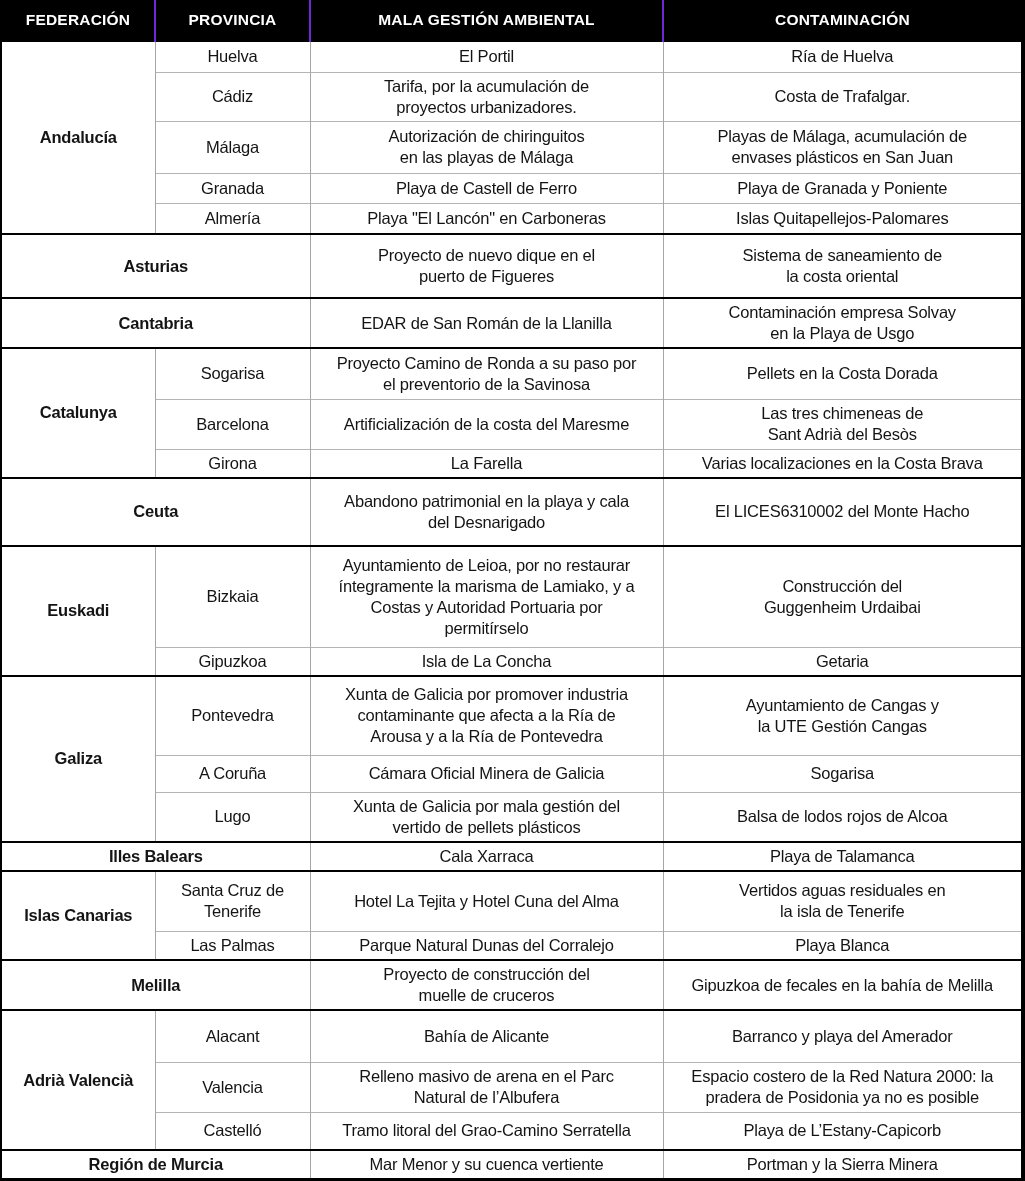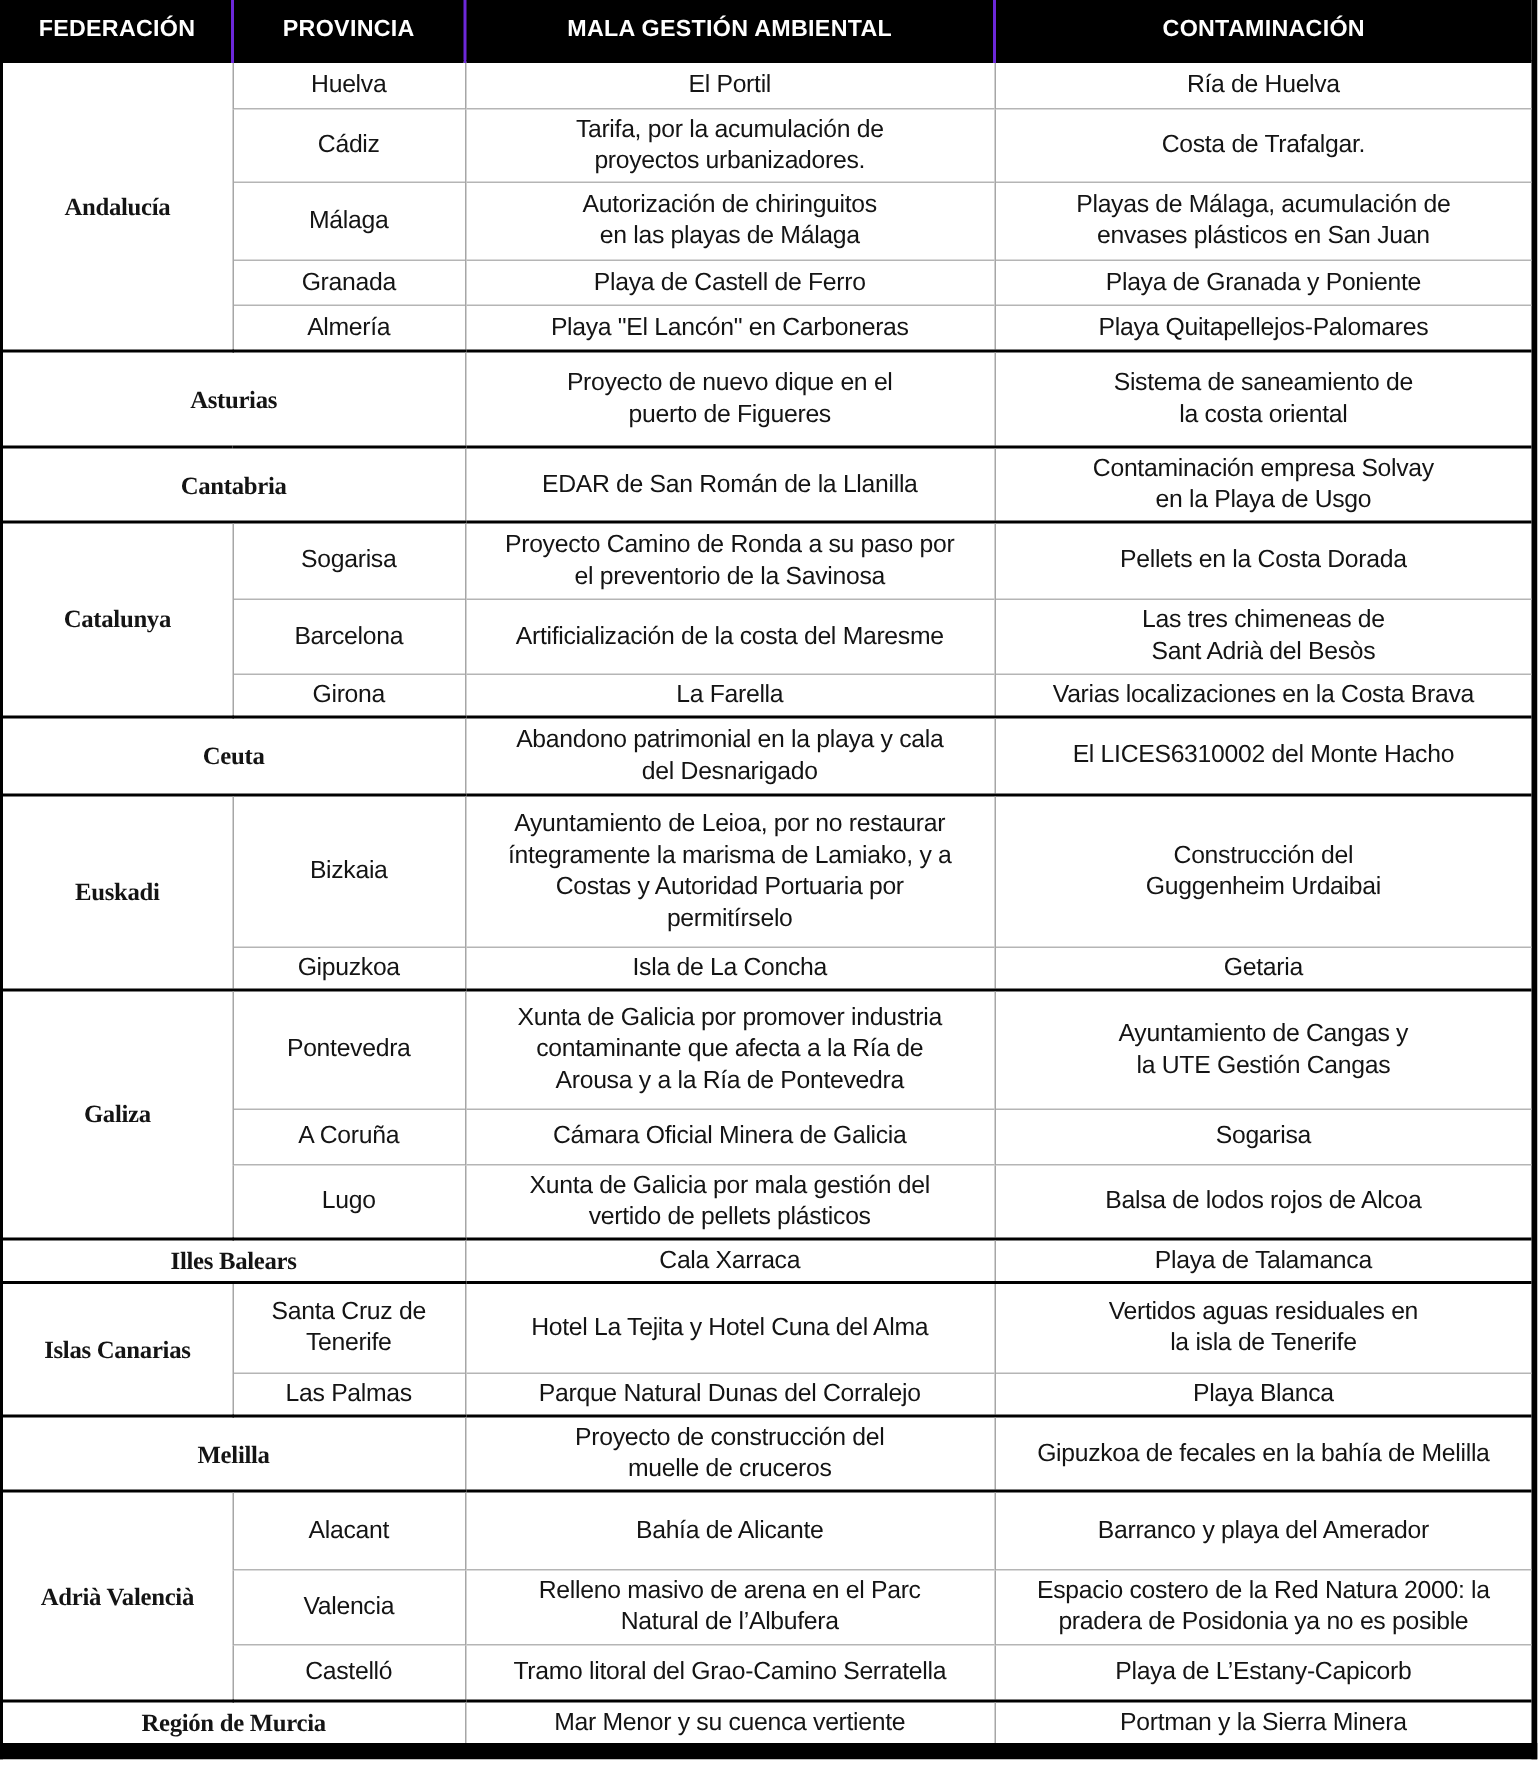--- a/index.html
+++ b/index.html
@@ -40,21 +40,20 @@
     letter-spacing: -0.2px;
     border-top: 1px solid #b5b5b5;
     border-left: 1px solid #a6a6a6;
     white-space: pre-line;
     overflow: hidden;
   }
   tbody th.fed {
     font-weight: 700;
     border-left: none;
     white-space: normal;
-    font-family: Liberation Serif, serif;
   }
   tr.gs > th, tr.gs > td { border-top: 2px solid #000000; }
 </style>
 </head>
 <body>
 
 <div class="table-wrap">
 <table>
   <colgroup>
     <col style="width:153px">
@@ -92,21 +91,21 @@
 envases plásticos en San Juan</td>
     </tr>
     <tr style="height:30px">
       <td>Granada</td>
       <td>Playa de Castell de Ferro</td>
       <td>Playa de Granada y Poniente</td>
     </tr>
     <tr style="height:31px">
       <td>Almería</td>
       <td>Playa "El Lancón" en Carboneras</td>
-      <td>Playa Quitapellejos-Palomares</td>
+      <td>Islas Quitapellejos-Palomares</td>
     </tr>
 
     <tr class="gs" style="height:64px">
       <th class="fed" colspan="2">Asturias</th>
       <td>Proyecto de nuevo dique en el
 puerto de Figueres</td>
       <td>Sistema de saneamiento de
 la costa oriental</td>
     </tr>
 
@@ -129,21 +128,21 @@
       <td>Artificialización de la costa del Maresme</td>
       <td>Las tres chimeneas de
 Sant Adrià del Besòs</td>
     </tr>
     <tr style="height:19px">
       <td>Girona</td>
       <td>La Farella</td>
       <td>Varias localizaciones en la Costa Brava</td>
     </tr>
 
-    <tr class="gs" style="height:52px">
+    <tr class="gs" style="height:68px">
       <th class="fed" colspan="2">Ceuta</th>
       <td>Abandono patrimonial en la playa y cala
 del Desnarigado</td>
       <td>El LICES6310002 del Monte Hacho</td>
     </tr>
 
     <tr class="gs" style="height:102px">
       <th class="fed" rowspan="2">Euskadi</th>
       <td>Bizkaia</td>
       <td>Ayuntamiento de Leioa, por no restaurar

